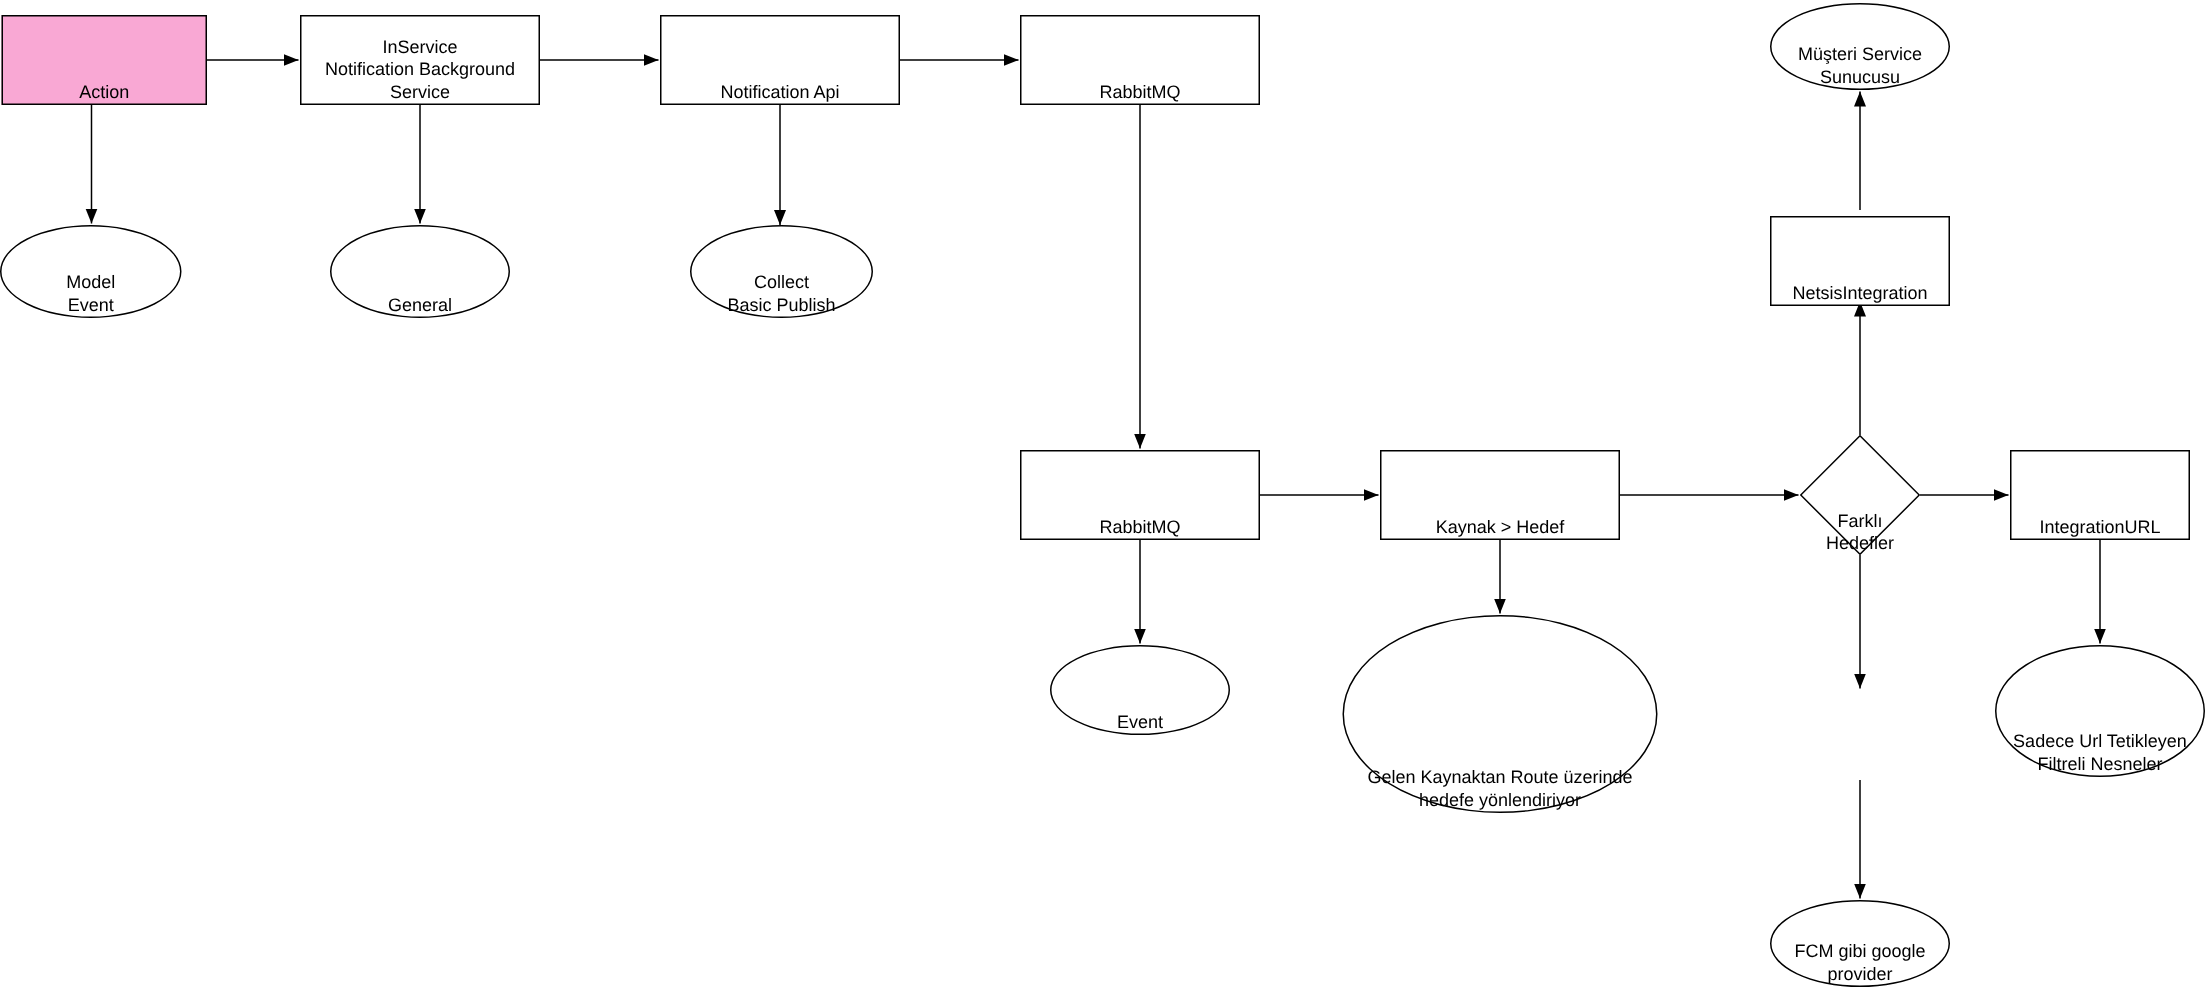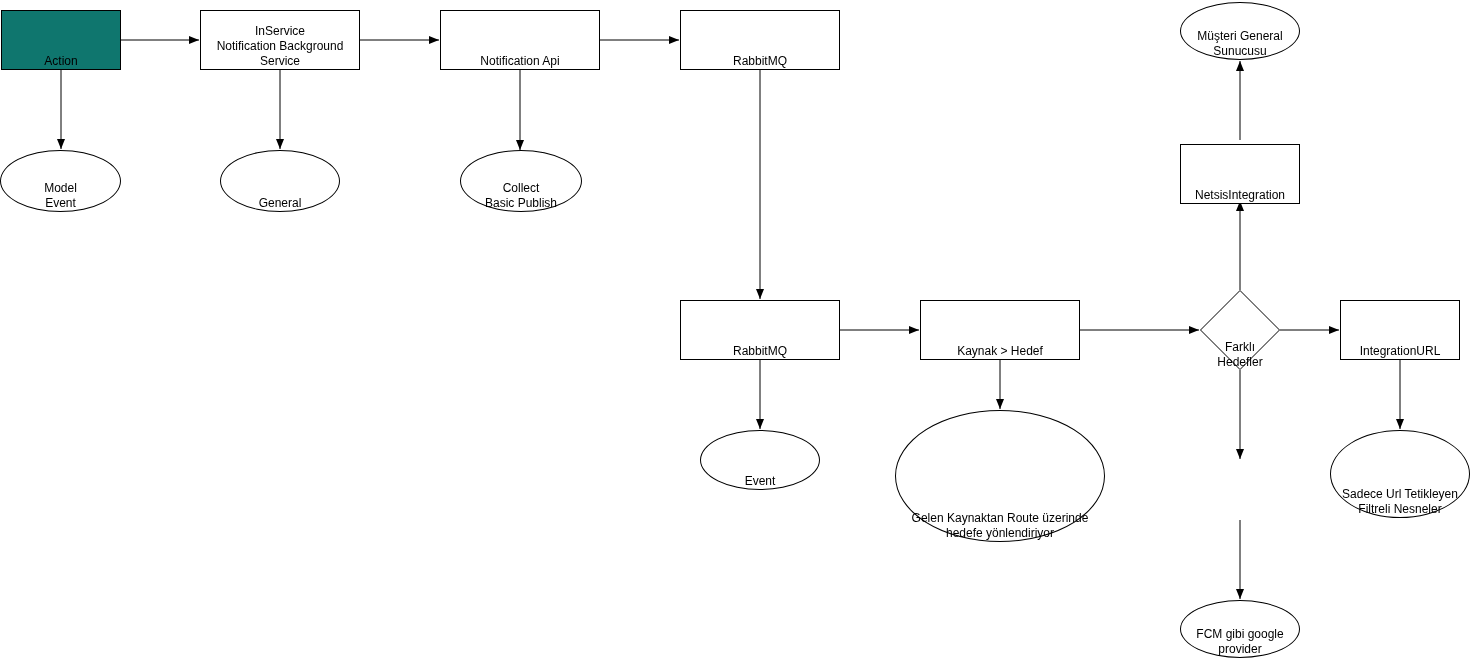--- a/index.html
+++ b/index.html
@@ -77,21 +77,21 @@
       <line x1="760" y1="360" x2="760" y2="429" stroke="#000000" stroke-width="1" marker-end="url(#arrowhead)"></line>
       <line x1="1000" y1="360" x2="1000" y2="409" stroke="#000000" stroke-width="1" marker-end="url(#arrowhead)"></line>
       <line x1="1080" y1="330" x2="1199" y2="330" stroke="#000000" stroke-width="1" marker-end="url(#arrowhead)"></line>
       <line x1="1280" y1="330" x2="1339" y2="330" stroke="#000000" stroke-width="1" marker-end="url(#arrowhead)"></line>
       <line x1="1240" y1="290" x2="1240" y2="201" stroke="#000000" stroke-width="1" marker-end="url(#arrowhead)"></line>
       <line x1="1240" y1="140" x2="1240" y2="61" stroke="#000000" stroke-width="1" marker-end="url(#arrowhead)"></line>
       <line x1="1240" y1="370" x2="1240" y2="459" stroke="#000000" stroke-width="1" marker-end="url(#arrowhead)"></line>
       <line x1="1240" y1="520" x2="1240" y2="599" stroke="#000000" stroke-width="1" marker-end="url(#arrowhead)"></line>
       <line x1="1400" y1="360" x2="1400" y2="429" stroke="#000000" stroke-width="1" marker-end="url(#arrowhead)"></line>
     </svg>
-<div class="node rect" style="left: 1px; top: 10px; width: 120px; height: 60px; border-color: rgb(0, 0, 0); background: #0f766e;">
+<div class="node rect" style="left: 1px; top: 10px; width: 137px; height: 60px; border-color: rgb(0, 0, 0); background: #f9a8d4;">
       <div class="label">Action</div>
     </div>
     <div class="node rect" style="left: 200px; top: 10px; width: 160px; height: 60px; border-color: rgb(0, 0, 0); background: rgb(255, 255, 255);">
       <div class="label">InService
 Notification Background
 Service</div>
     </div>
     <div class="node rect" style="left: 440px; top: 10px; width: 160px; height: 60px; border-color: rgb(0, 0, 0); background: rgb(255, 255, 255);">
       <div class="label">Notification Api</div>
     </div>
@@ -129,21 +129,21 @@
 Basic Publish</div>
     </div>
     <div class="node ellipse" style="left: 700px; top: 430px; width: 120px; height: 60px; border-color: rgb(0, 0, 0); background: rgb(255, 255, 255);">
       <div class="label">Event</div>
     </div>
     <div class="node ellipse" style="left: 895px; top: 410px; width: 210px; height: 132px; border-color: rgb(0, 0, 0); background: rgb(255, 255, 255);">
       <div class="label">Gelen Kaynaktan Route üzerinde
 hedefe yönlendiriyor</div>
     </div>
     <div class="node ellipse" style="left: 1180px; top: 2px; width: 120px; height: 58px; border-color: rgb(0, 0, 0); background: rgb(255, 255, 255);">
-      <div class="label">Müşteri General
+      <div class="label">Müşteri Service
 Sunucusu</div>
     </div>
     <div class="node ellipse" style="left: 1330px; top: 430px; width: 140px; height: 88px; border-color: rgb(0, 0, 0); background: rgb(255, 255, 255);">
       <div class="label">Sadece Url Tetikleyen
 Filtreli Nesneler</div>
     </div>
     <div class="node ellipse" style="left: 1180px; top: 600px; width: 120px; height: 58px; border-color: rgb(0, 0, 0); background: rgb(255, 255, 255);">
       <div class="label">FCM gibi google
 provider</div>
     </div>

